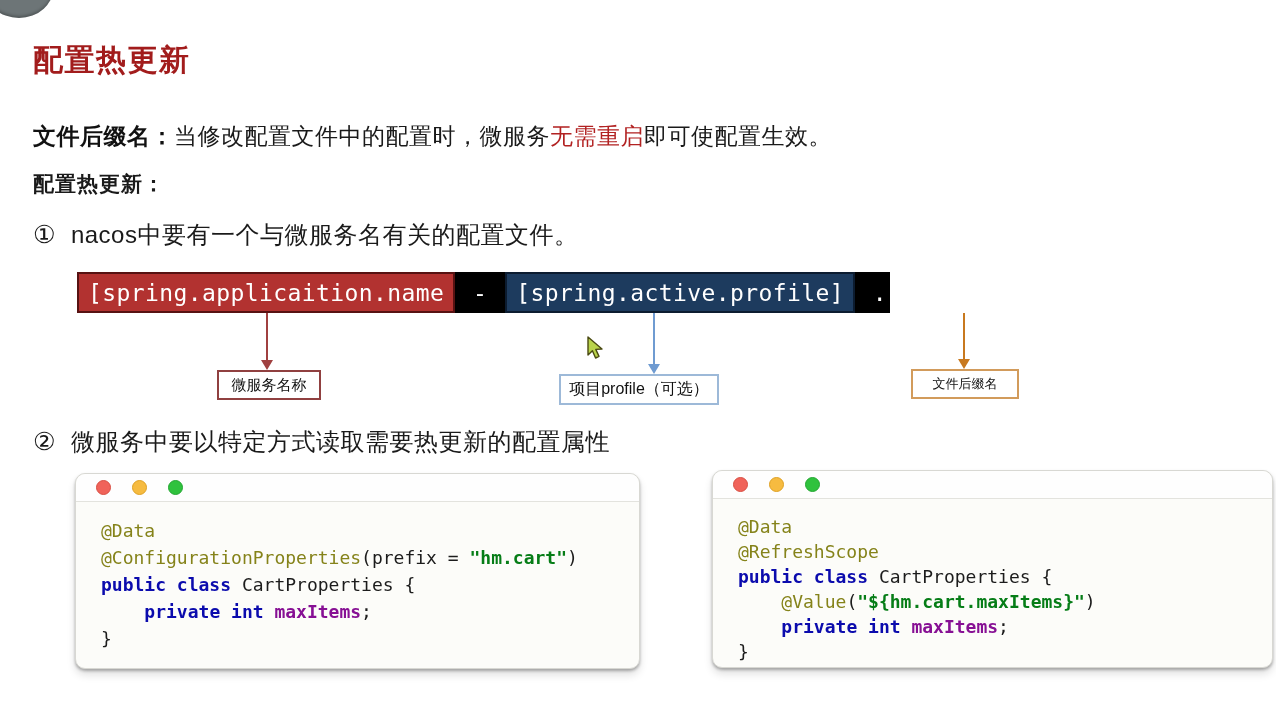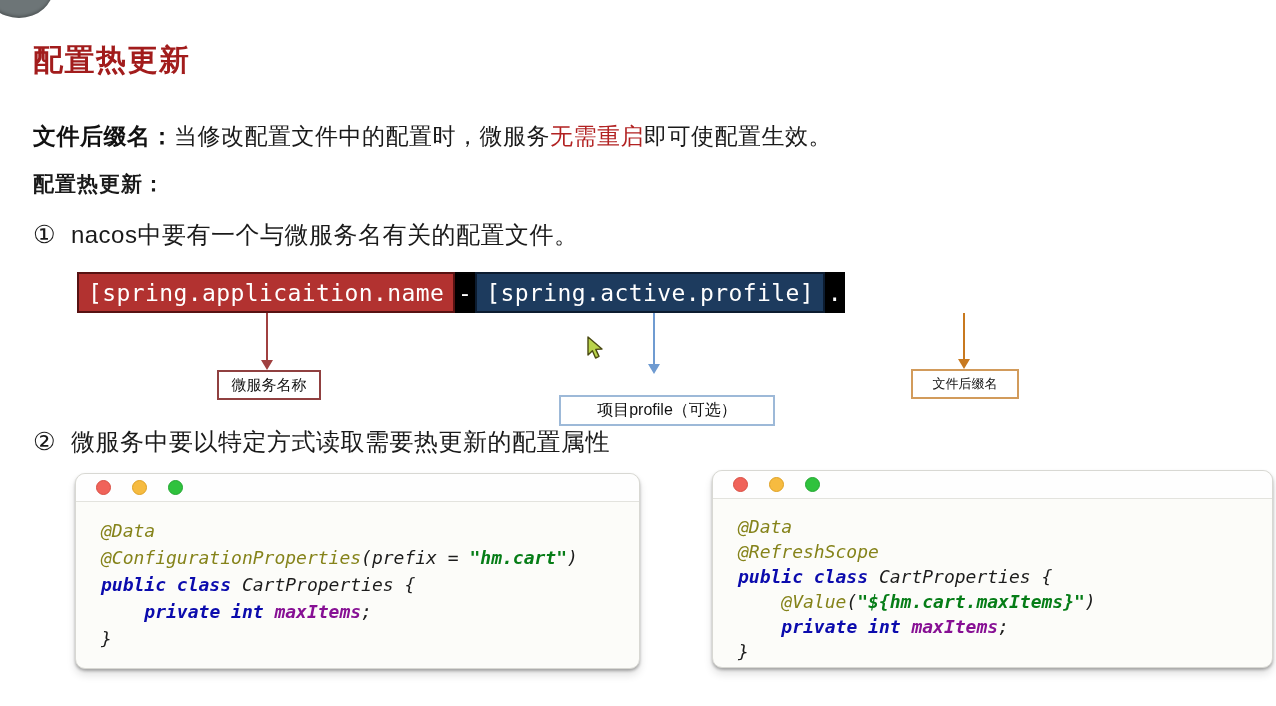--- a/index.html
+++ b/index.html
@@ -29,39 +29,39 @@
 
   .step { font-size:24px; letter-spacing:.5px; display:flex; align-items:baseline; }
   .step .num { font-size:25px; margin-right:15px; }
   #step1 { left:33px; top:219px; }
   #step2 { left:33px; top:426px; }
 
   
   #filename-bar {
     left:77px; top:272px; height:41px; display:flex; align-items:stretch;
     background:#000; font-family:"DejaVu Sans Mono","Liberation Mono",monospace;
-    font-size:23px; letter-spacing:.4px; color:#fff;
+    font-size:23px; letter-spacing:.4px; color:#fff;gap:15px;
   }
   #filename-bar .seg {
     display:flex; align-items:center; padding:0 9px; border:2px solid #000; white-space:pre;
   }
   #filename-bar .sep {
     width:20px; display:flex; align-items:center; justify-content:center; background:#000;
   }
 
   
   .conn-line { position:absolute; width:0; border-left:2px solid; }
   .conn-head { position:absolute; width:0; height:0; border-left:6px solid transparent;
                border-right:6px solid transparent; border-top:10px solid; }
   .callout {
     position:absolute; background:#fff; display:flex; align-items:center; justify-content:center;
     color:#111; border:2px solid;
   }
   #callout-1 { left:217px; top:370px; width:104px; height:30px; border-color:#904040; font-size:15px; }
-  #callout-2 { left:559px; top:374px; width:216px; height:31px; border-color:#9db9d8; font-size:16px;margin-top:21px; }
+  #callout-2 { left:559px; top:374px; width:160px; height:31px; border-color:#9db9d8; font-size:16px; }
   #callout-3 { left:911px; top:369px; width:108px; height:30px; border-color:#d29b5b; font-size:13px; }
   #conn1-line { left:266px; top:313px; height:47px; border-color:#a04040; }
   #conn1-head { left:261px; top:360px; border-top-color:#a04040; }
   #conn2-line { left:653px; top:313px; height:52px; border-color:#6f9bd1; }
   #conn2-head { left:648px; top:364px; border-top-color:#6f9bd1; }
   #conn3-line { left:963px; top:313px; height:46px; border-color:#c8791f; }
   #conn3-head { left:958px; top:359px; border-top-color:#c8791f; }
 
   
   .window {
@@ -73,21 +73,21 @@
   .titlebar {
     height:28px; background:#fefefe; border-bottom:1px solid #e3e3de;
     border-radius:10px 10px 0 0; display:flex; align-items:center; padding-left:20px; gap:21px;
   }
   .dot { width:15px; height:15px; border-radius:50%; }
   .dot-red    { background:#f0635a; border:1px solid #d94f43; }
   .dot-yellow { background:#f6bb40; border:1px solid #dfa123; }
   .dot-green  { background:#2fc23d; border:1px solid #24a732; }
   .code {
     padding:15px 0 0 25px; font-family:"DejaVu Sans Mono","Liberation Mono",monospace;
-    font-size:18px; color:#1c1c1c; white-space:pre;font-style:italic;
+    font-size:18px; color:#1c1c1c; white-space:pre;
   }
   #win-left  .code .code-line { line-height:27px; }
   #win-right .code .code-line { line-height:25px; }
   .tok-ann { color:#85831a; }
   .tok-kw  { color:#0b0bad; font-weight:700; }
   .tok-str { color:#067d17; font-weight:700; }
   .tok-fld { color:#871094; font-weight:700; }
   .tok-pl  { color:#1c1c1c; }
 
   #cursor { left:586px; top:336px; }

